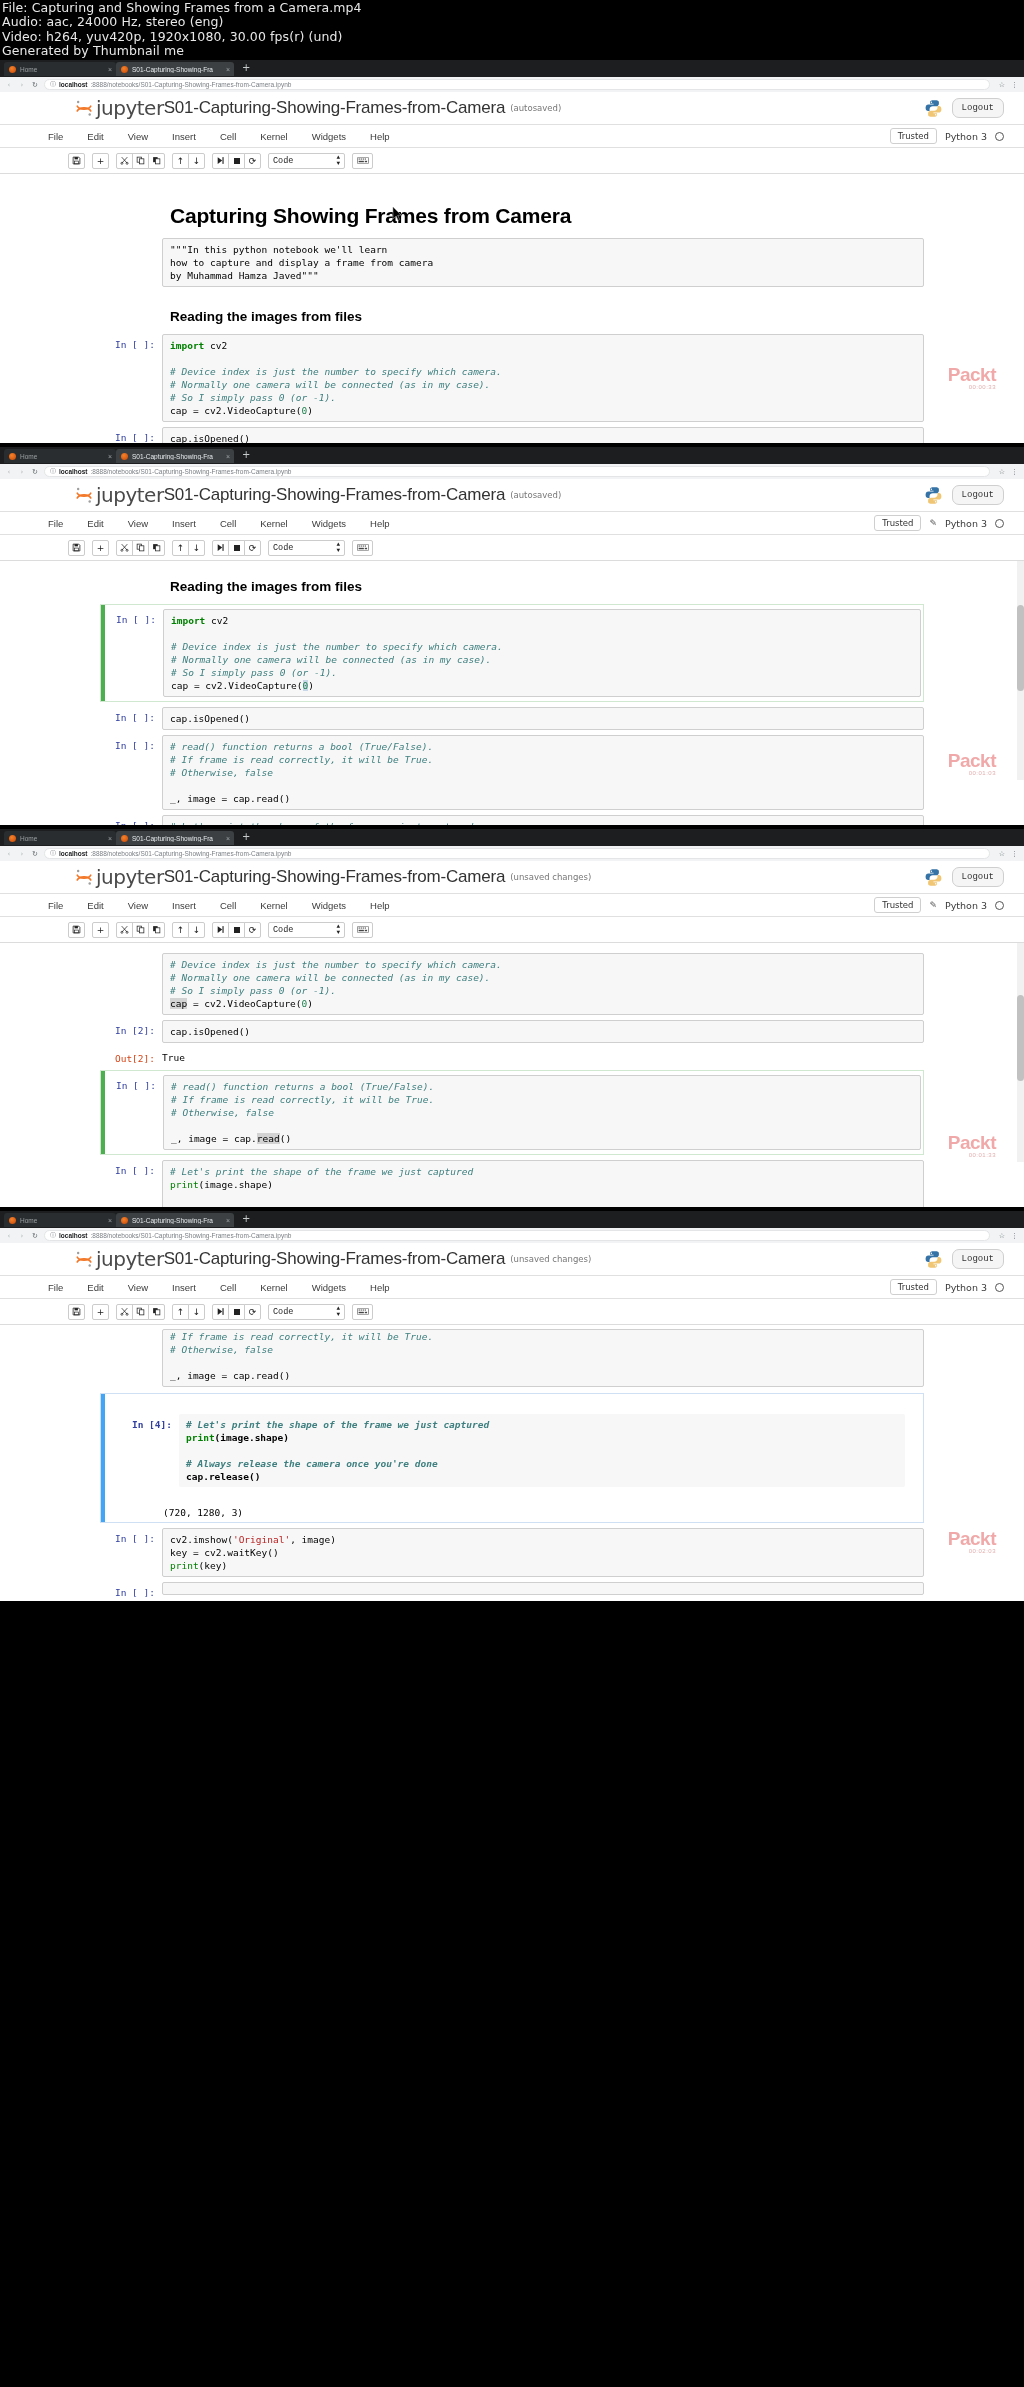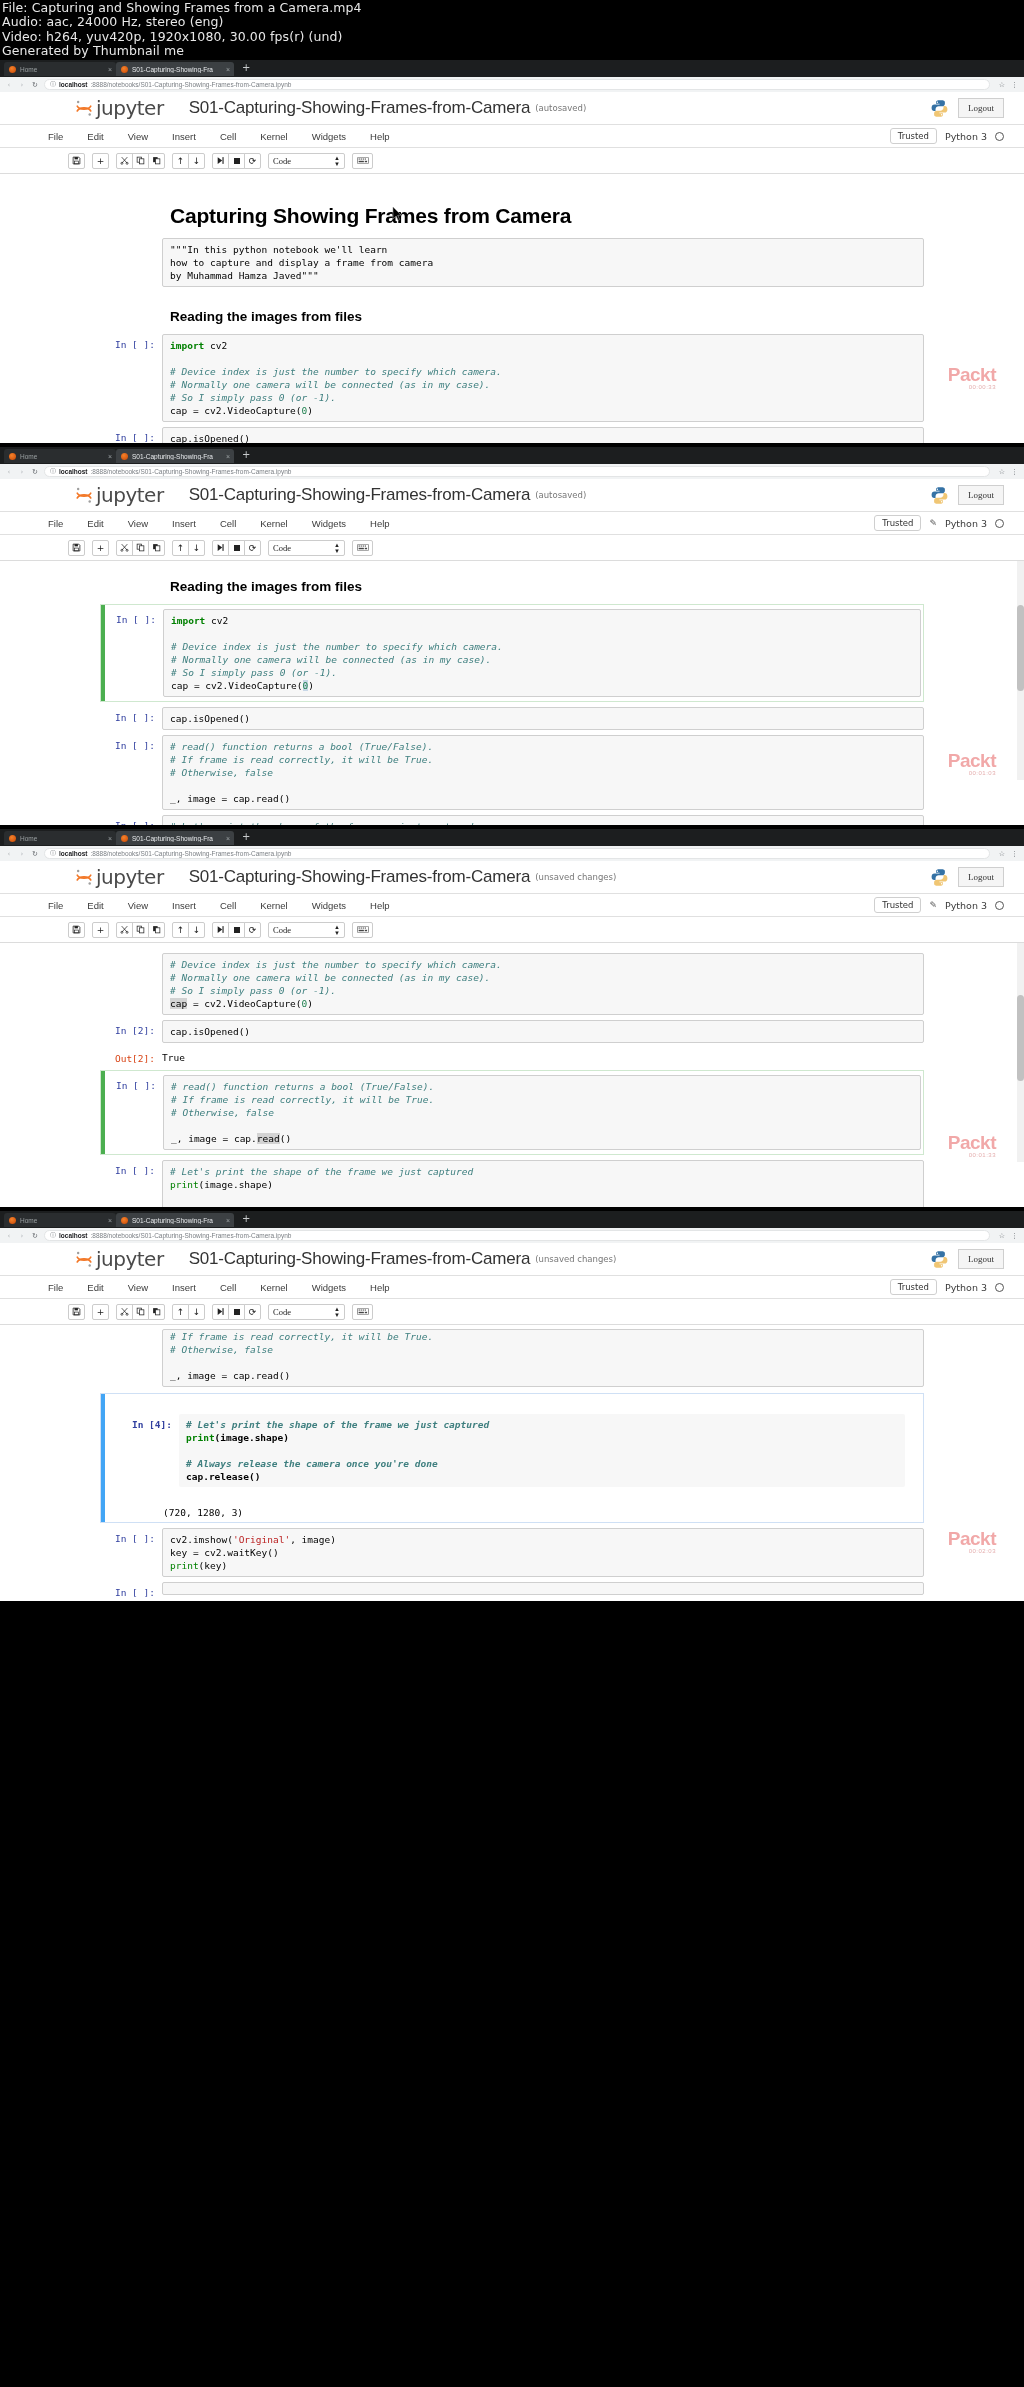--- a/index.html
+++ b/index.html
@@ -90,30 +90,30 @@
   .jlogo { margin-left:75px; display:flex; align-items:center; gap:3px; }
   .jlogo .swirl {
     width:18px;height:18px; position:relative; display:inline-block;
   }
   .jlogo .swirl svg { display:block; }
   .jlogo .word {
     font-family:"DejaVu Sans", sans-serif; font-size:20px; color:#4a4a4a;
     letter-spacing:-0.5px; line-height:1;
   }
   .nbname {
-    margin-left:25px; font-family:"Liberation Sans", sans-serif;
+    margin-left:0; font-family:"Liberation Sans", sans-serif;
     font-size:17px; color:#333; letter-spacing:-0.2px;
   }
   .nbstate { font-size:8.5px; color:#777; margin-left:5px; }
   .jright { margin-left:auto; display:flex; align-items:center; gap:9px; padding-right:20px;}
   .pylogo { width:19px; height:19px; }
   .logout-btn {
-    background:#f5f5f5; border:1px solid #cfcfcf; border-radius:0;
+    background:#f5f5f5; border:1px solid #cfcfcf; border-radius:7px;
     font-size:9px; color:#333; padding:4px 9px;
-    font-family:Liberation Serif, serif;
+    font-family:Liberation Mono, monospace;
   }
 
   .menubar {
     display:flex; align-items:center; height:23px;
     border-bottom:1px solid #e0e0e0; background:#fff;
     padding-left:36px; position:relative;
   }
   .menubar .mi {
     font-size:9.5px; color:#3b3b3b; padding:0 12px;
     font-family:"Liberation Sans", sans-serif;
@@ -143,21 +143,21 @@
     display:flex; align-items:center; justify-content:center;
     font-size:9px; color:#222; margin-left:-1px;
   }
   .tgroup .tbtn:first-child { margin-left:0; border-radius:2px 0 0 2px; }
   .tgroup .tbtn:last-child { border-radius:0 2px 2px 0; }
   .tgroup.single .tbtn { border-radius:2px; }
   .celltype {
     width:77px; height:16px; border:1px solid #ccc; background:#fff; border-radius:2px;
     display:flex; align-items:center; justify-content:space-between;
     padding:0 4px; font-size:8.5px; color:#222;
-    font-family:Liberation Serif, serif; margin-right:7px;
+    font-family:Liberation Mono, monospace; margin-right:7px;
   }
   .kbd {
     width:21px;height:16px;border:1px solid #ccc;background:#fff;border-radius:2px;
     display:flex;align-items:center;justify-content:center;
   }
 
   
   .nbbody { background:#fff; position:relative; }
   .nbcanvas {
     width: 824px; margin: 0 auto; position:relative; padding-top: 4px;

